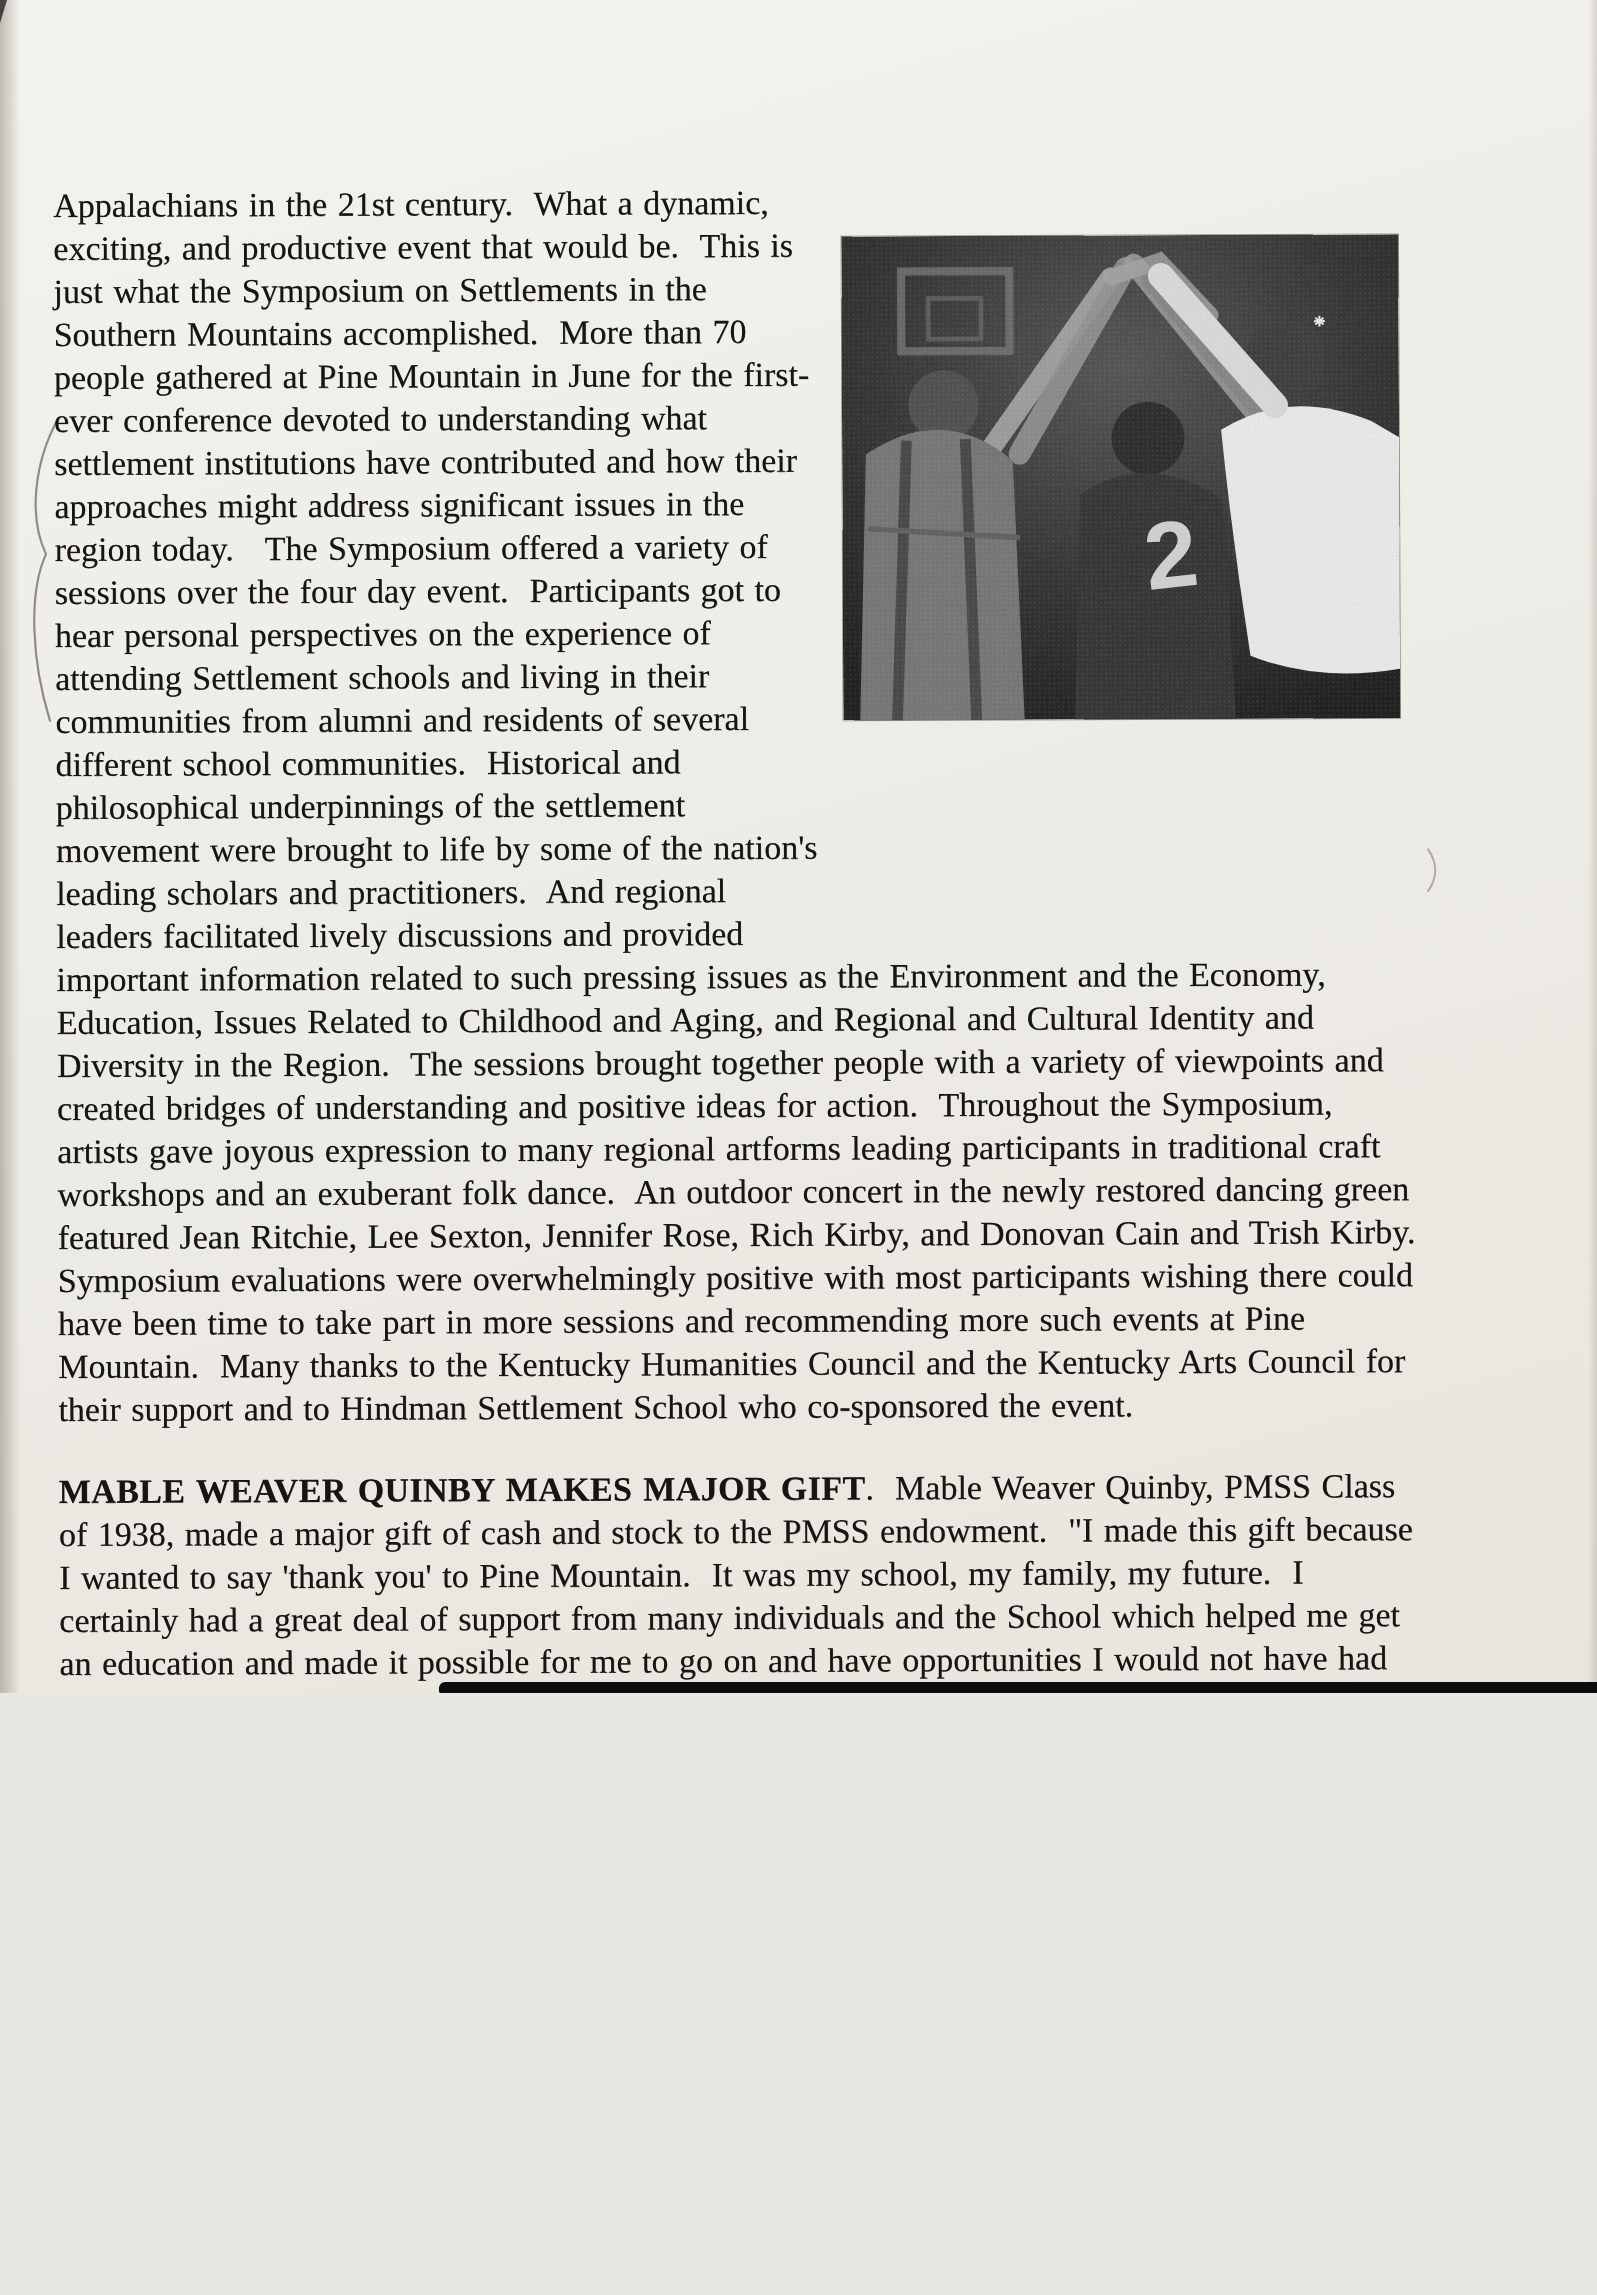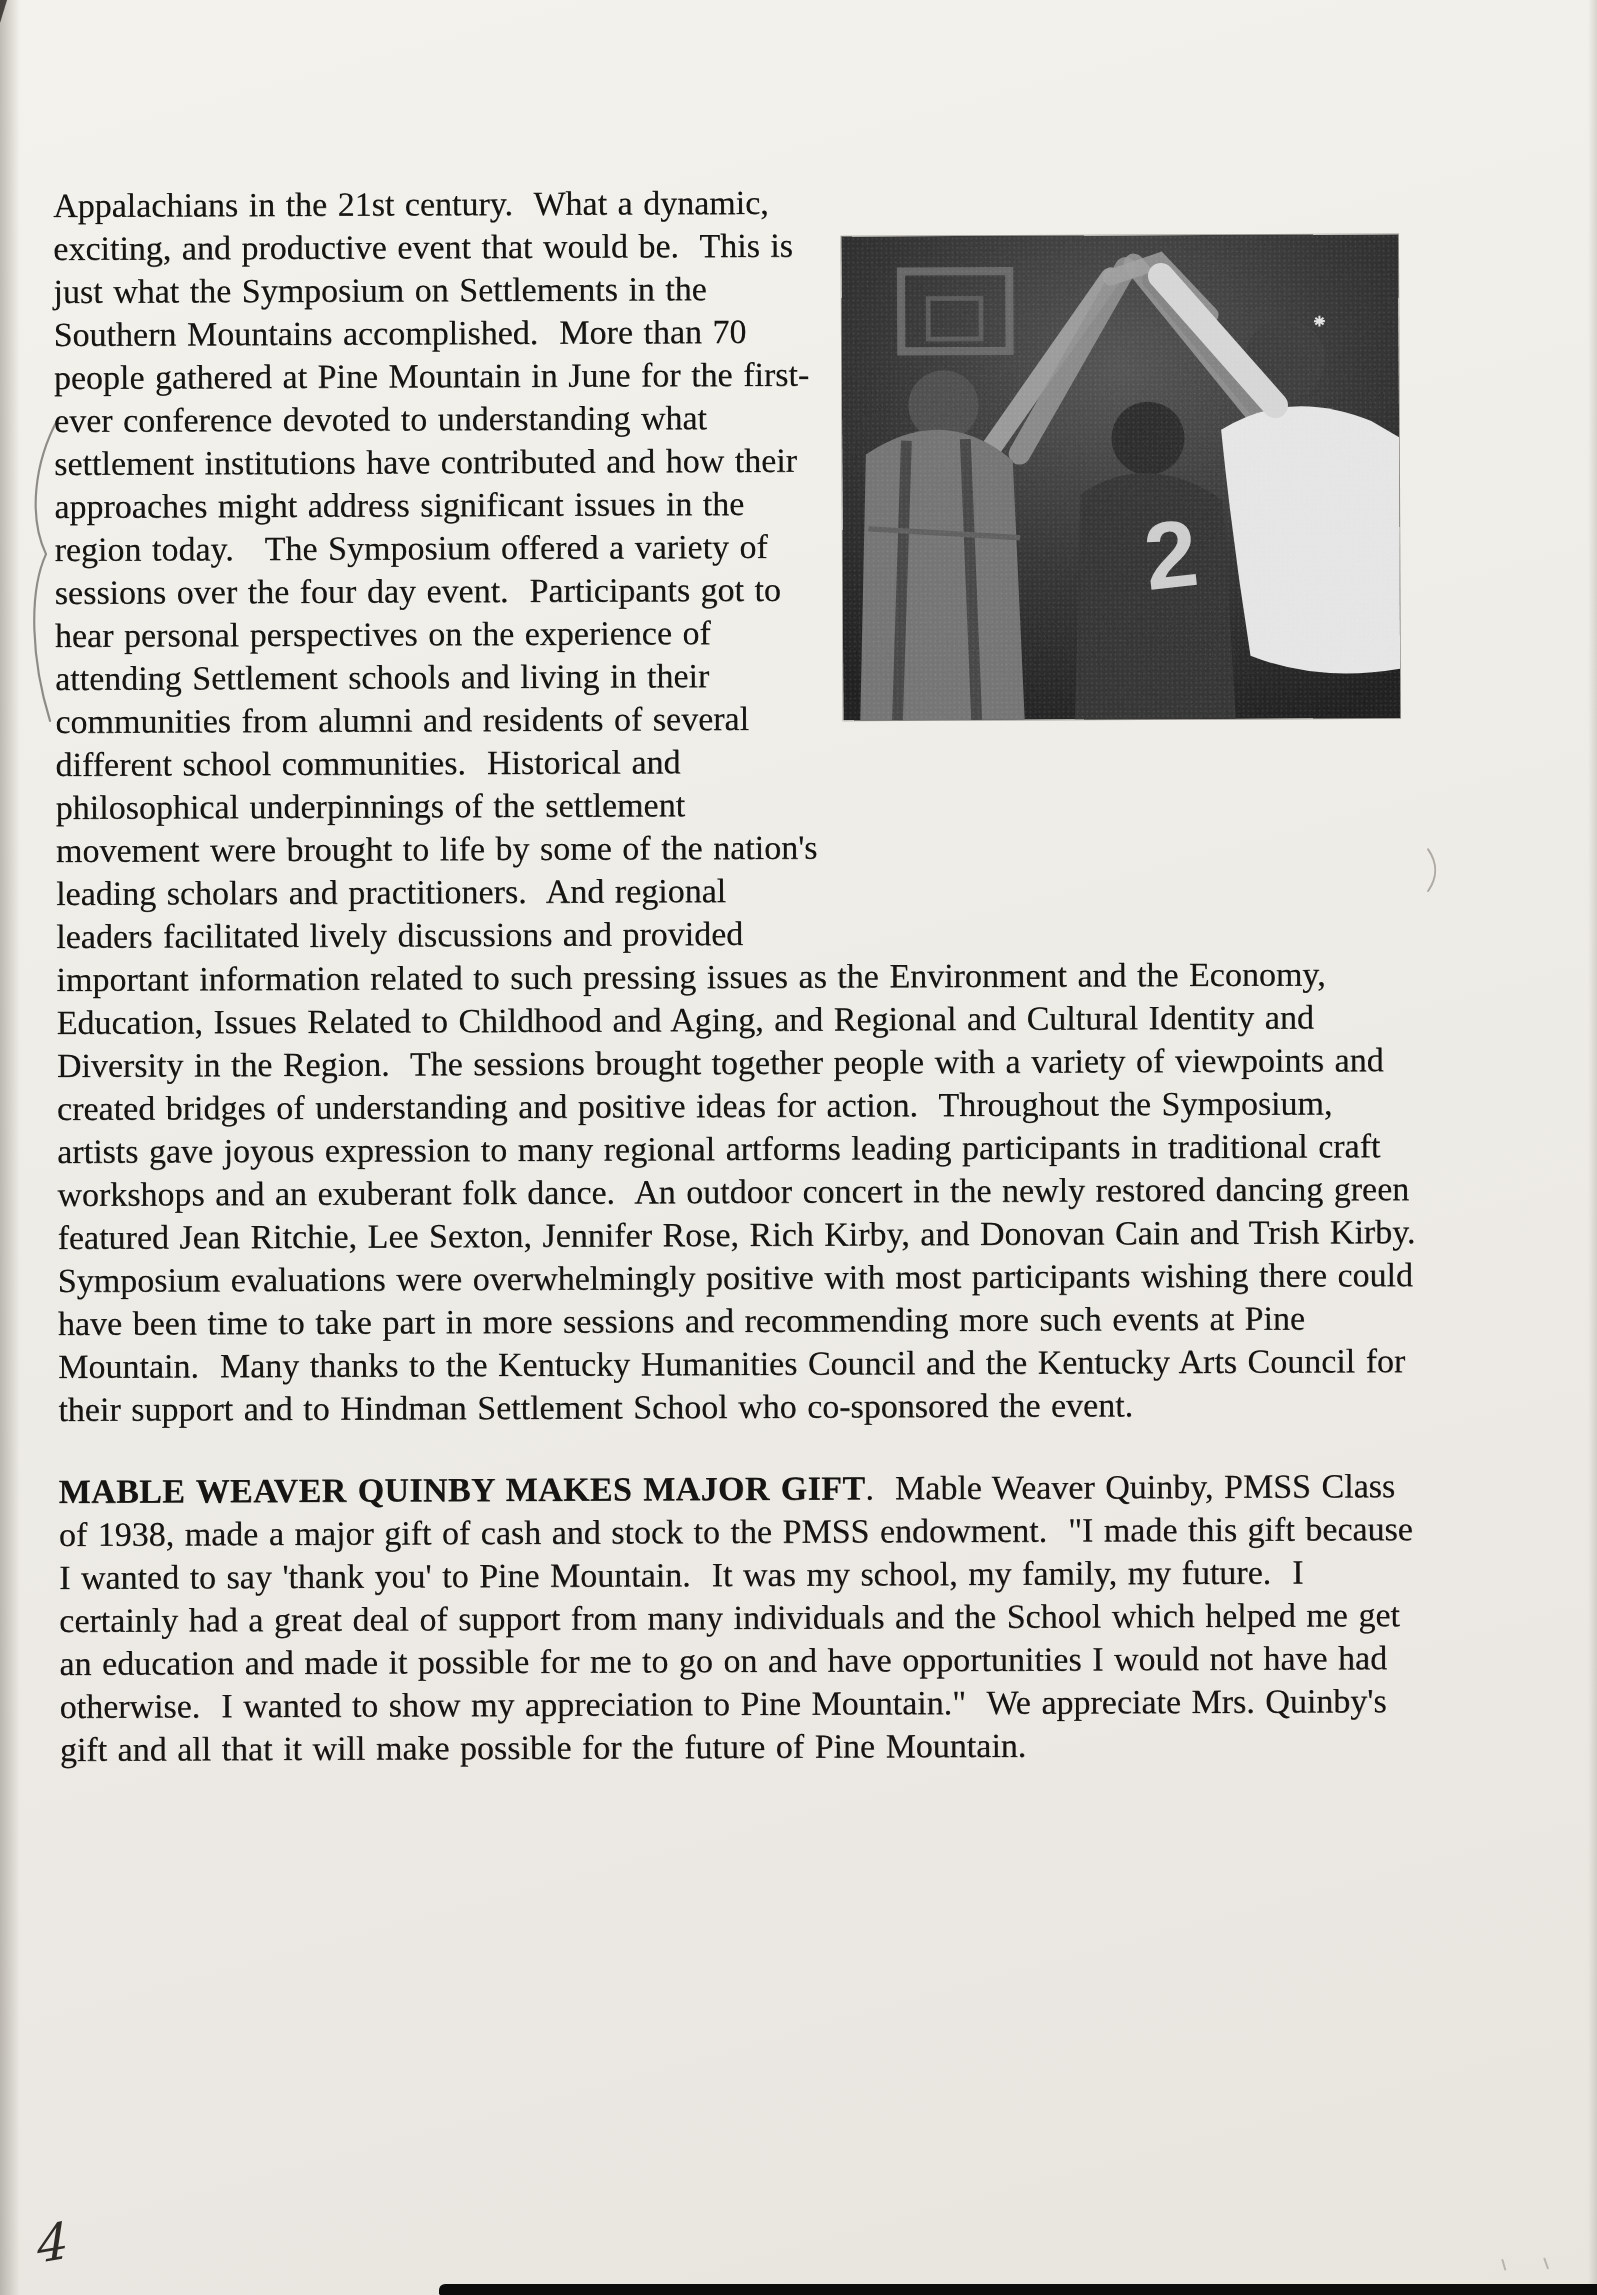--- a/index.html
+++ b/index.html
@@ -3,21 +3,21 @@
 <meta charset="utf-8">
 <style>
   * { box-sizing: border-box; }
   html, body {
     margin: 0; padding: 0;
     background: #e9e7e1;
   }
   .page {
     position: relative;
     width: 1597px;
-    height: 2295px;
+    height: 1693px;
     margin: 0 auto;
     overflow: hidden;
     background: linear-gradient(165deg, #f4f2ec 0%, #eeece6 45%, #e7e5de 100%);
     font-family: "Liberation Serif", "DejaVu Serif", serif;
     color: var(--ink, #171513);
   }
   .scan-edge-left {
     position: absolute; left: 0; top: 0; bottom: 0; width: 20.3px;
     background: linear-gradient(90deg, rgba(105,99,91,0.38), rgba(105,99,91,0));
     pointer-events: none;

